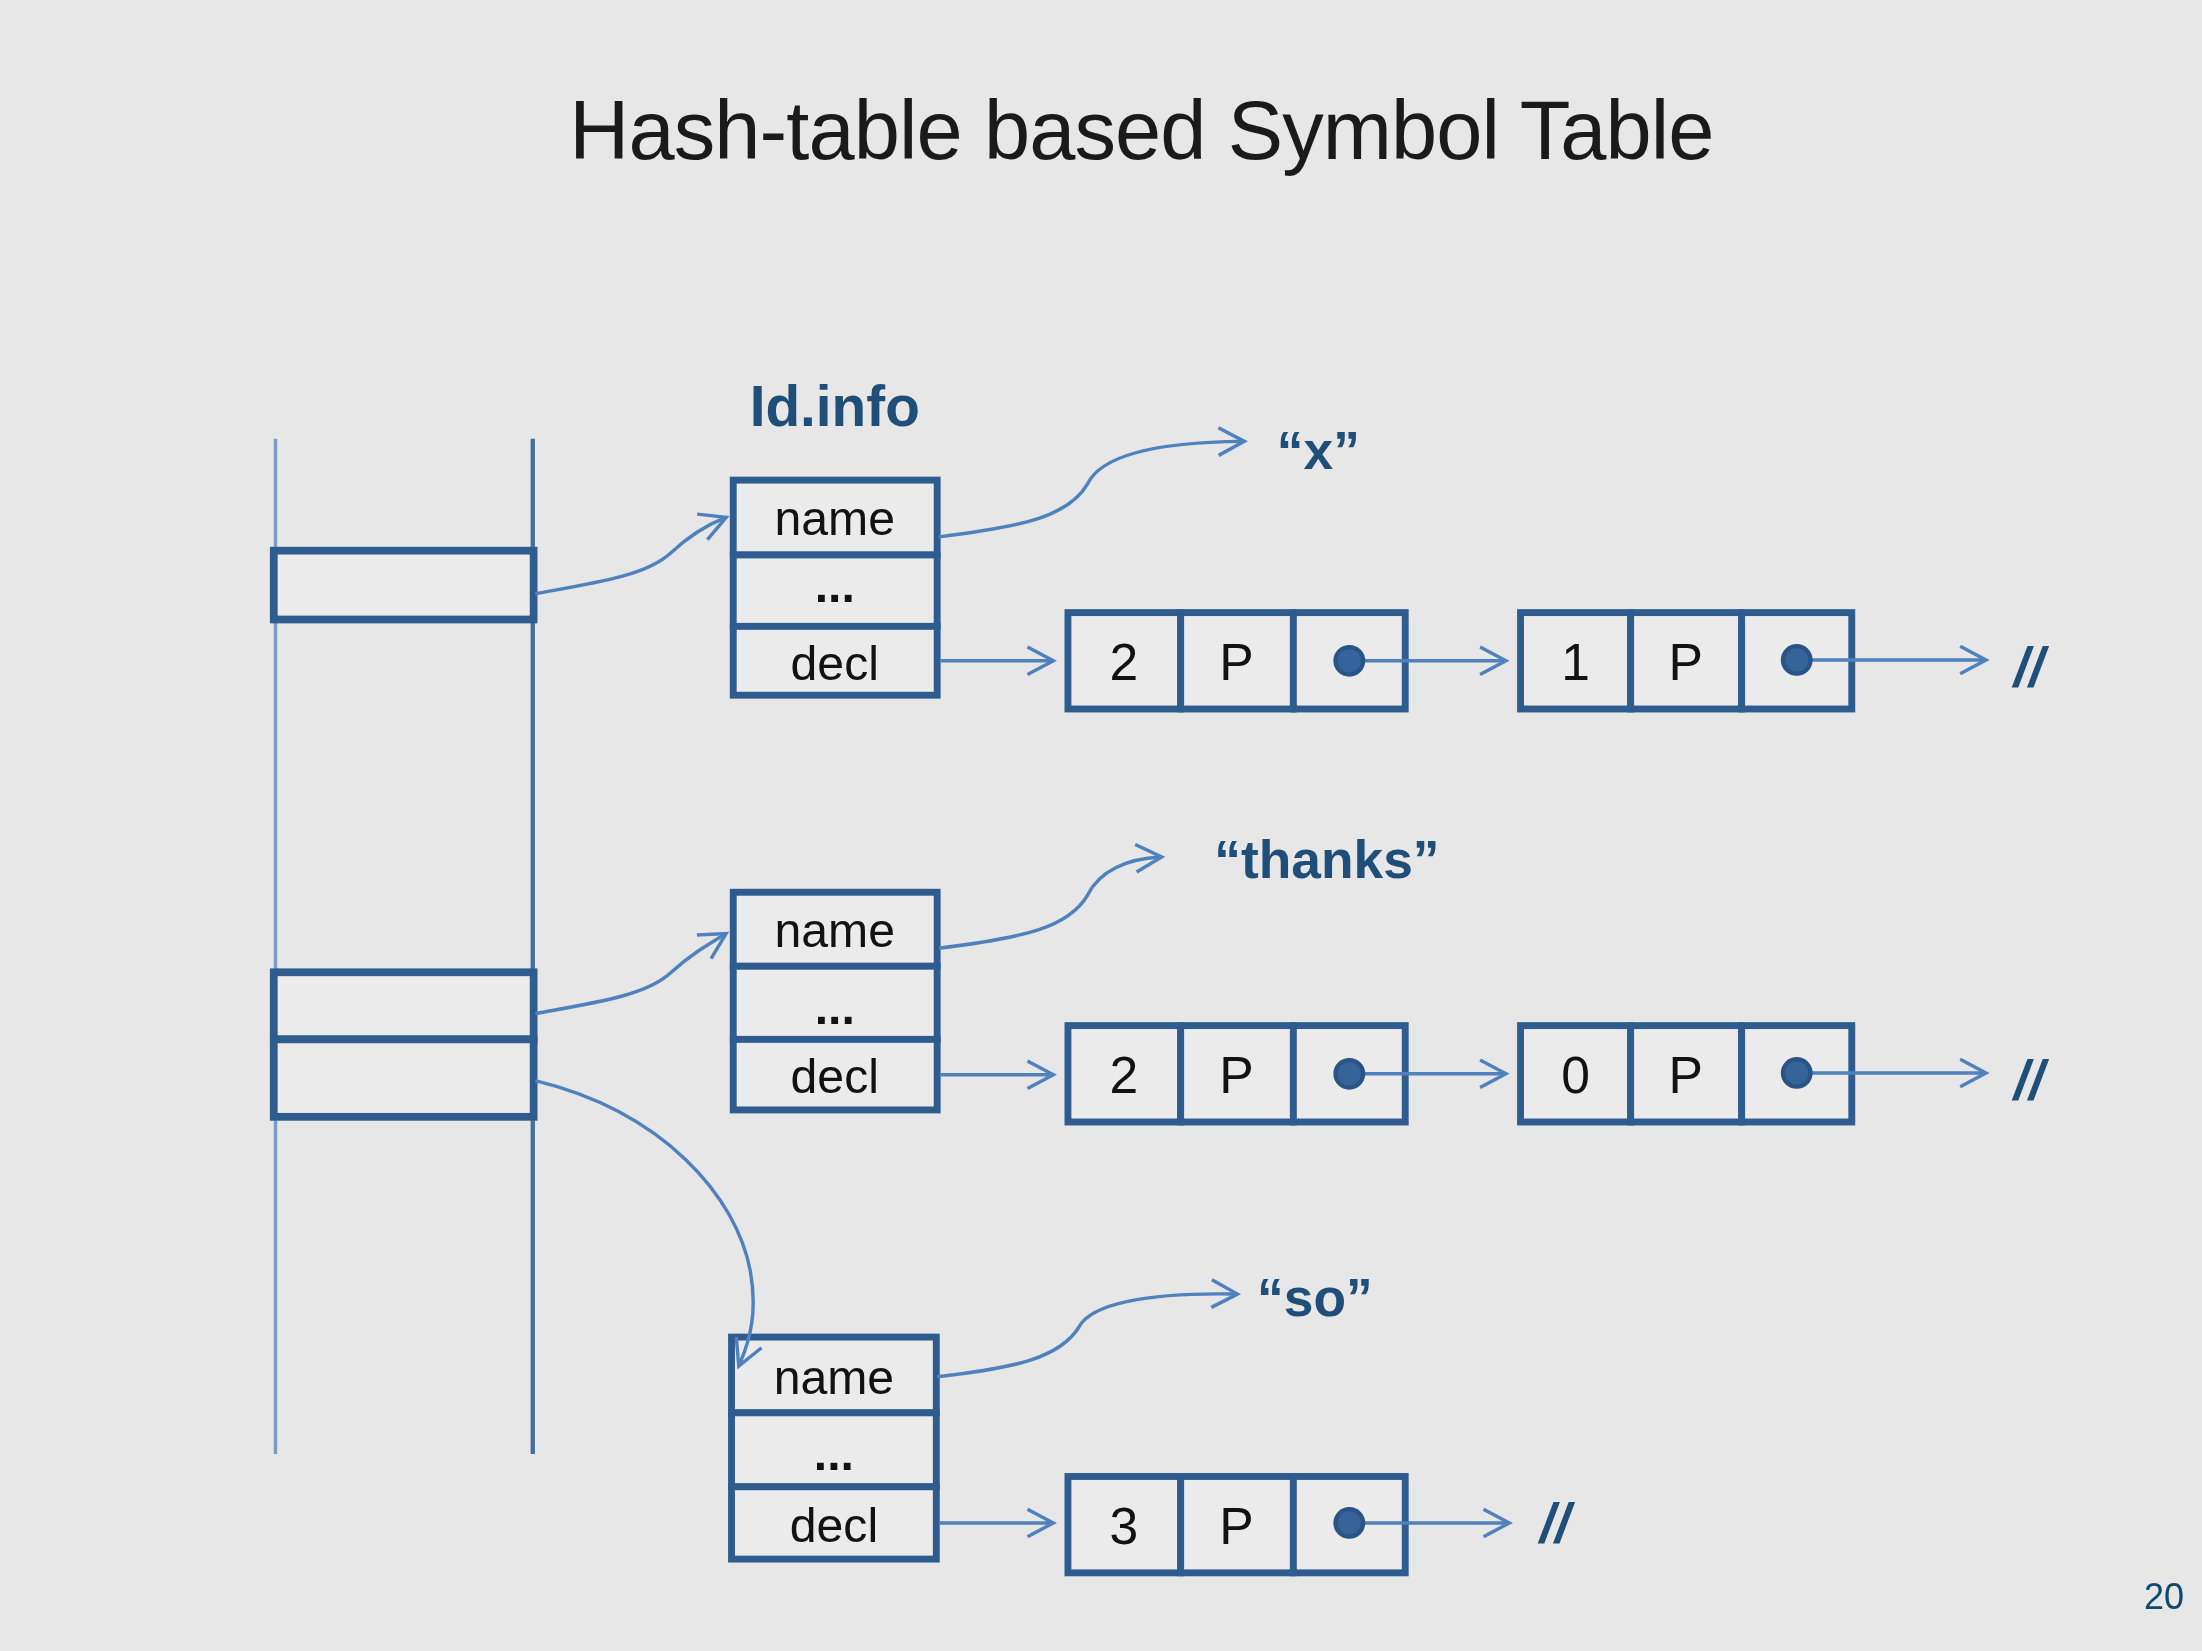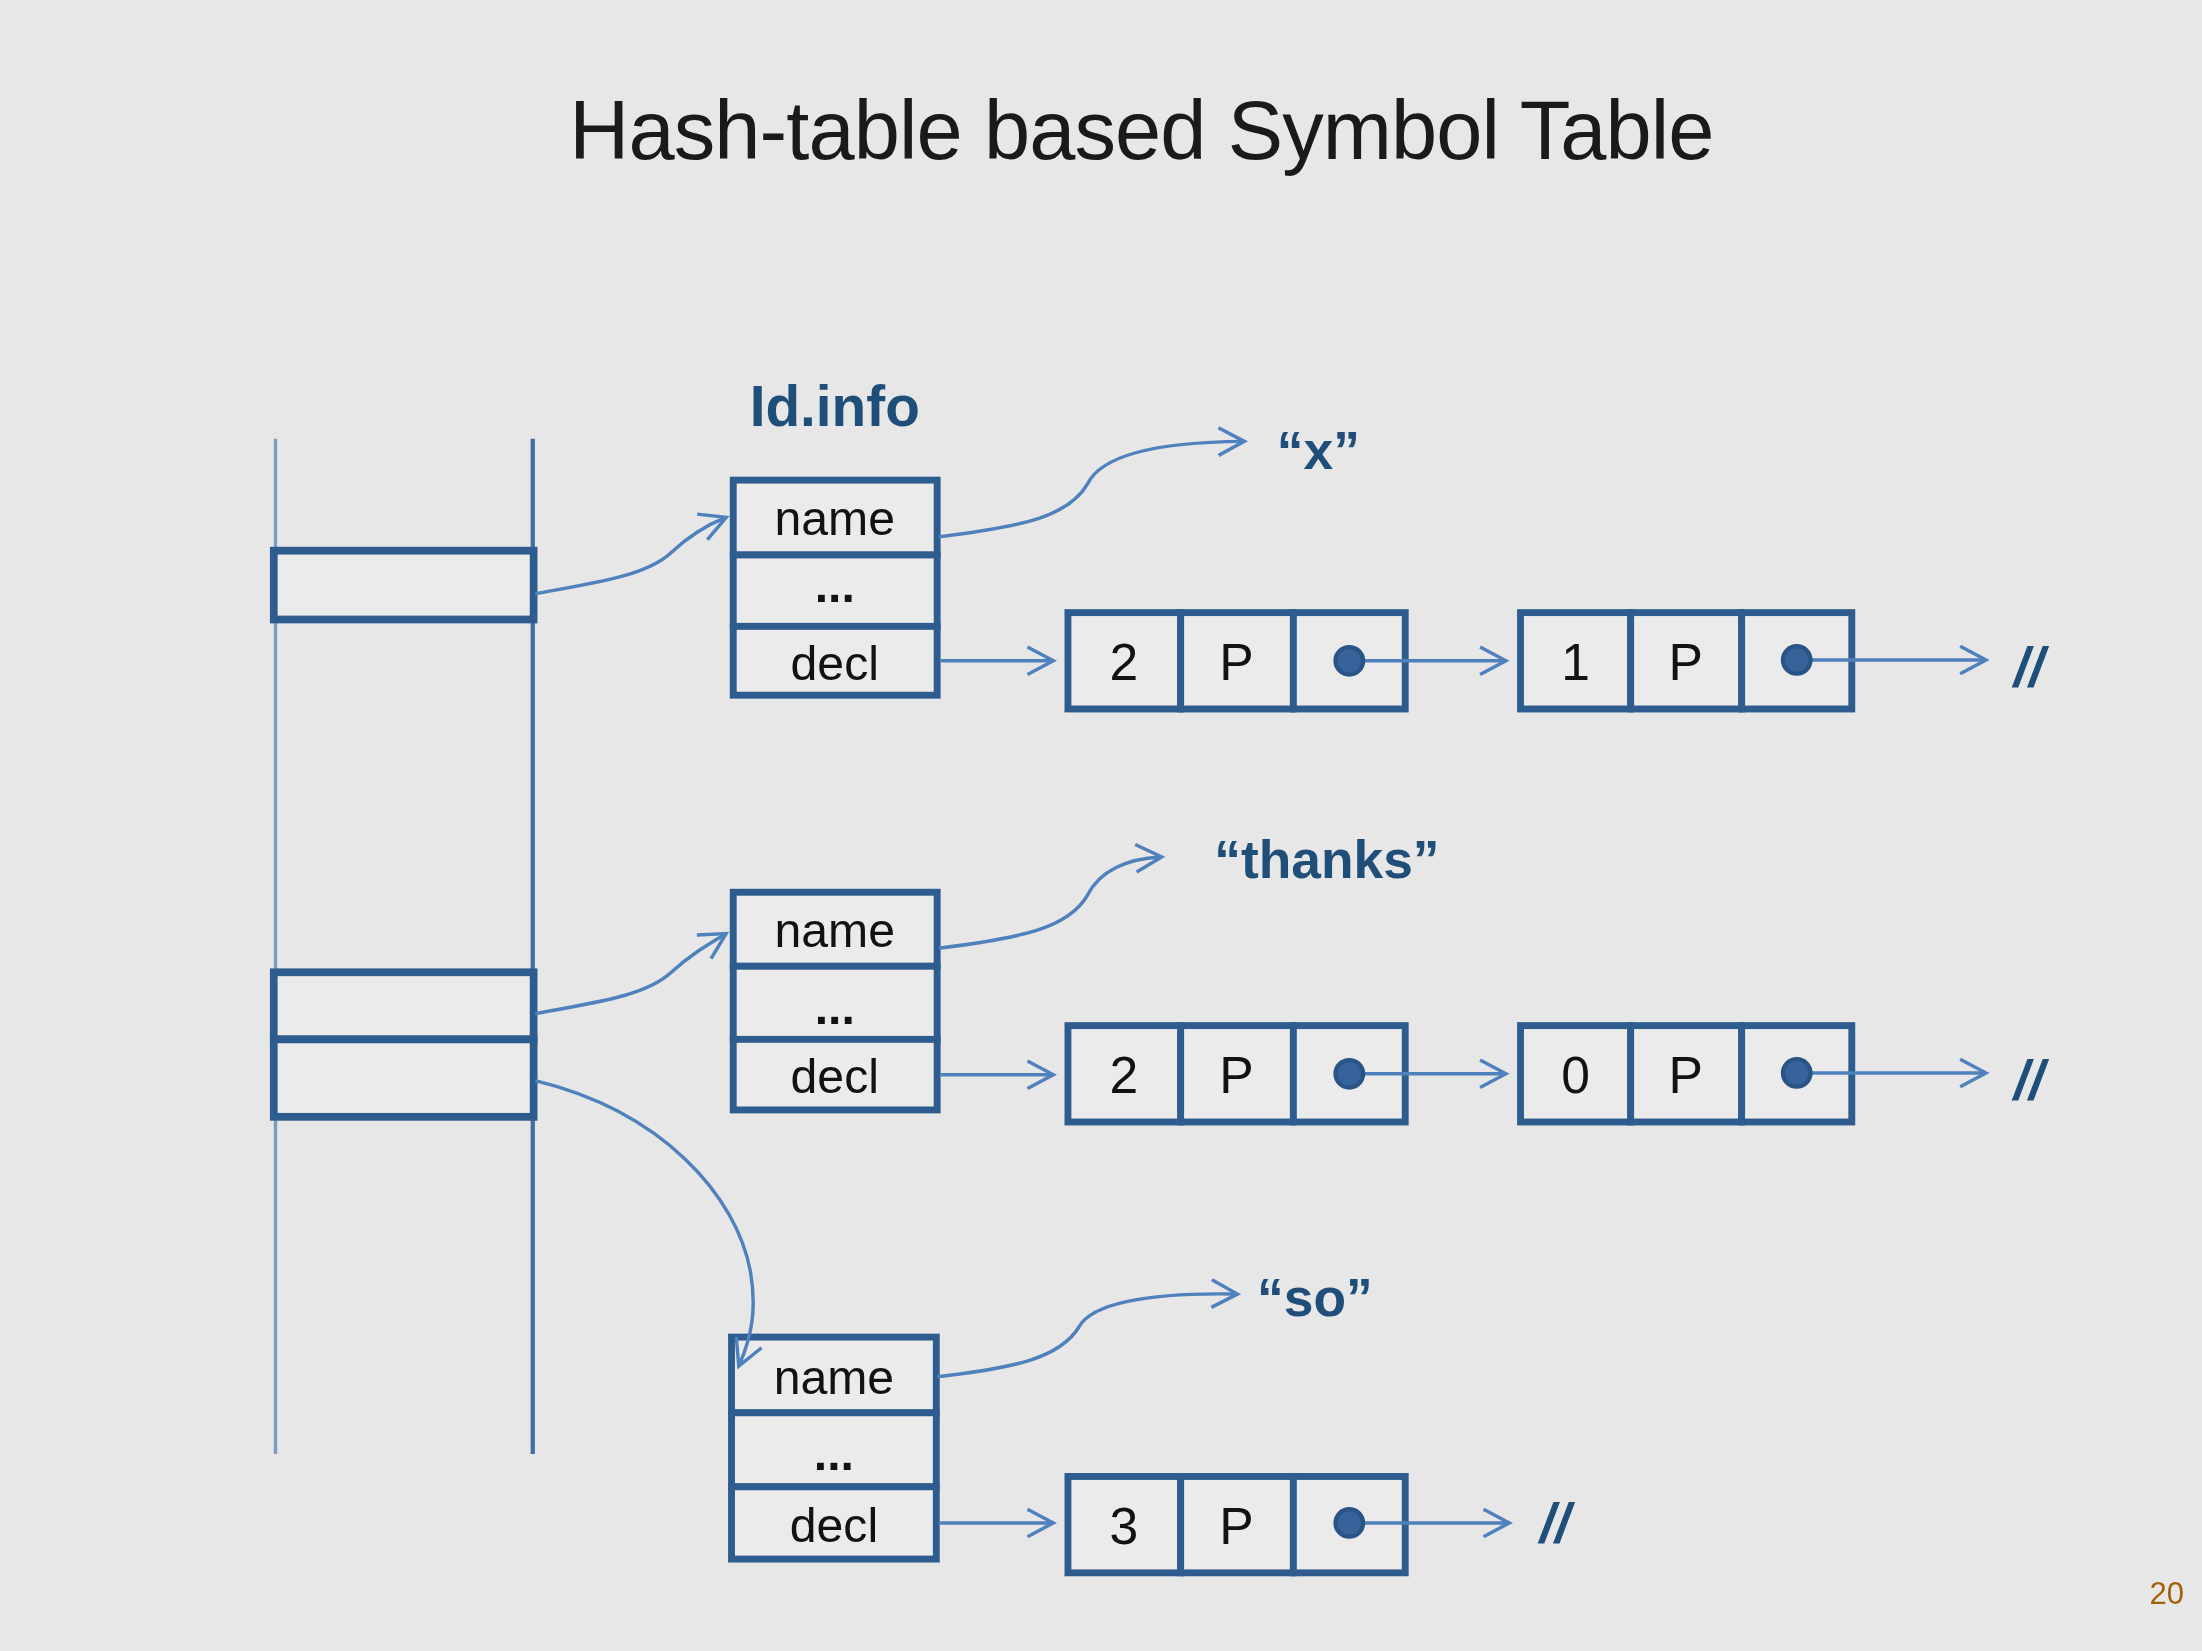--- a/index.html
+++ b/index.html
@@ -13,21 +13,21 @@
   .slide{position:absolute;inset:0;width:2203px;height:1652px;}
   .slide-title{
     position:absolute;top:83px;left:0;width:2203px;
     text-align:center;
     font-size:83px;font-weight:400;color:#1a1a1a;
     letter-spacing:-0.9px;
     margin-left:40px;
   }
   .page-number{
     position:absolute;top:1576px;right:19px;
-    font-size:31px;color:#a16207;
+    font-size:36px;color:#0c4a6e;
   }
   svg.diagram{position:absolute;left:0;top:0;width:2203px;height:1652px;}
   .cell-label{font-size:56px;fill:#121212;}
   .cell-dots{font-size:56px;font-weight:700;fill:#121212;}
   .node-val{font-size:60px;fill:#121212;}
   .blue-label{font-size:62px;font-weight:600;fill:#1f4e79;}
   .idinfo{font-size:66px;font-weight:600;fill:#1f4e79;}
   .nullmark{font-size:64px;font-weight:700;font-style:italic;fill:#1f4e79;}
   .boxfill{fill:#ebebeb;}
 </style>

